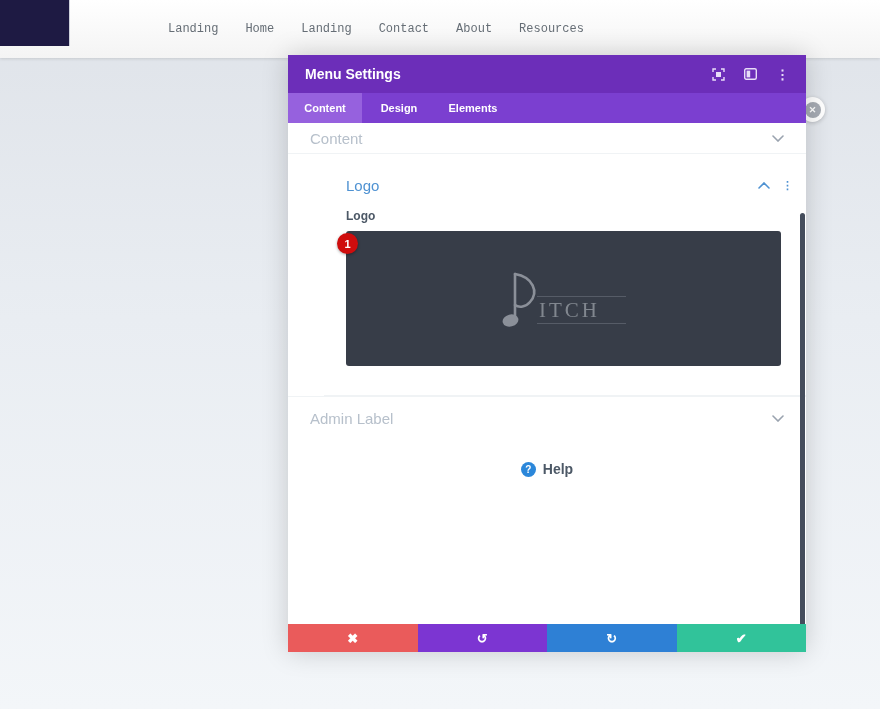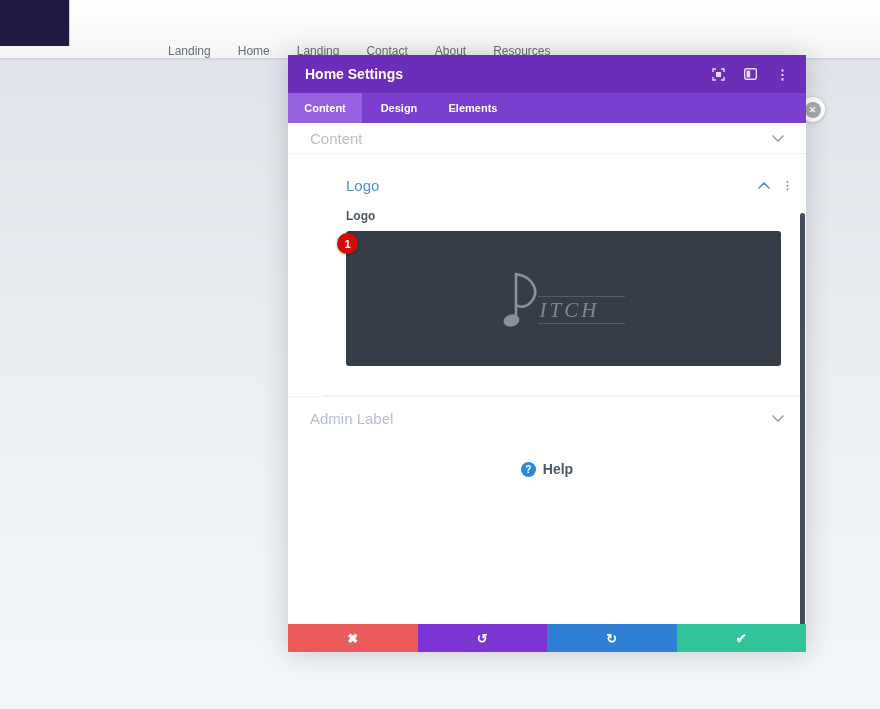--- a/index.html
+++ b/index.html
@@ -8,21 +8,21 @@
     font-family:"Liberation Sans", sans-serif;
     background:linear-gradient(180deg,#dfe3e9 0%, #e9edf2 45%, #f3f6f9 100%);
     position:relative;
   }
 
   
   .topbar {
     position:absolute; left:0; top:0; width:880px; height:58px;
     background:linear-gradient(180deg,#ffffff 0%, #f4f4f4 100%);
     box-shadow:0 1px 3px rgba(0,0,0,0.12);
-    display:flex; align-items:flex-end;
+    display:flex; align-items:center;font-family:Liberation Mono, monospace;
   }
   .site-logo-box {
     position:absolute; left:0; top:0; width:70px; height:46px;
     background:#1e1a43; border-right:1px solid #cfd2dc;
   }
   .site-nav { display:flex; gap:27px; padding-left:168px; align-items:center; }
   .site-nav span { font-size:12px; color:#666e76; cursor:pointer; }
 
   
   .close-bubble {
@@ -77,21 +77,21 @@
     display:flex; align-items:center; justify-content:space-between;
     padding:0 13px 0 22px; height:28px; cursor:pointer;
   }
   .logo-head .section-label { color:#4f92d2; }
   .logo-head-right { display:flex; align-items:center; gap:12px; }
   .dots-blue { color:#4f92d2; font-size:11px; font-weight:bold; line-height:1; }
   .field-label { font-size:12px; font-weight:bold; color:#4c5866; padding:10px 22px 8px 22px; }
   .preview-wrap { position:relative; margin:0 25px 0 22px; }
   .logo-preview {
     height:135px; background:#373d48; border-radius:3px;
-    display:flex; align-items:center; justify-content:center; cursor:pointer;font-style:italic;
+    display:flex; align-items:center; justify-content:center; cursor:pointer;
   }
   .badge {
     position:absolute; left:-9px; top:2px; width:21px; height:21px;
     background:#cf0d0d; border-radius:50%; color:#fff;
     font-size:11px; font-weight:bold; display:flex; align-items:center; justify-content:center;
     box-shadow:0 1px 3px rgba(0,0,0,0.35);
   }
   .pitch { display:flex; align-items:flex-end; }
   .itch {
     font-family:"Liberation Serif", serif; font-size:21px; color:#81878f;
@@ -138,21 +138,21 @@
   </div>
 </div>
 
 <div class="close-bubble">
   <div class="ball">✕</div>
 </div>
 
 <div class="modal">
 
   <div class="modal-header">
-    <div class="modal-title">Home Settings</div>
+    <div class="modal-title">Menu Settings</div>
     <div class="header-icons">
       <span class="hicon">
         <svg width="13" height="13" viewBox="0 0 13 13">
             <g stroke="#e8ddf8" stroke-width="1.4" fill="none">
               <path d="M1 4 V1 H4"></path>
               <path d="M9 1 H12 V4"></path>
               <path d="M12 9 V12 H9"></path>
               <path d="M4 12 H1 V9"></path>
             </g>
             <rect x="4" y="4" width="5" height="5" fill="#e8ddf8"></rect>

